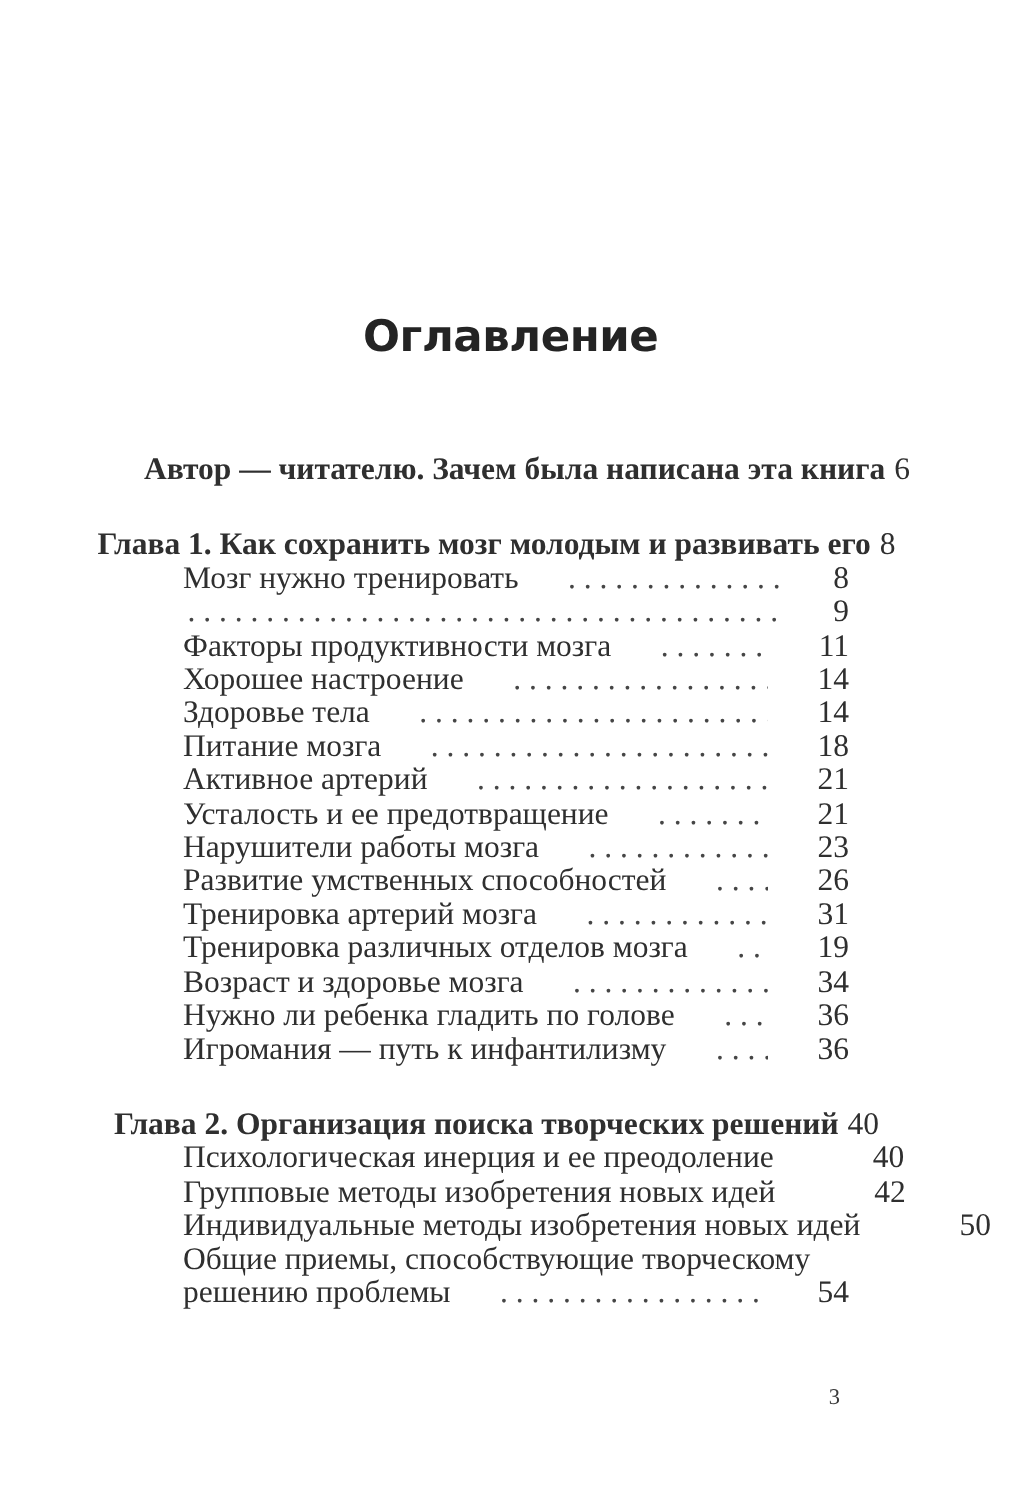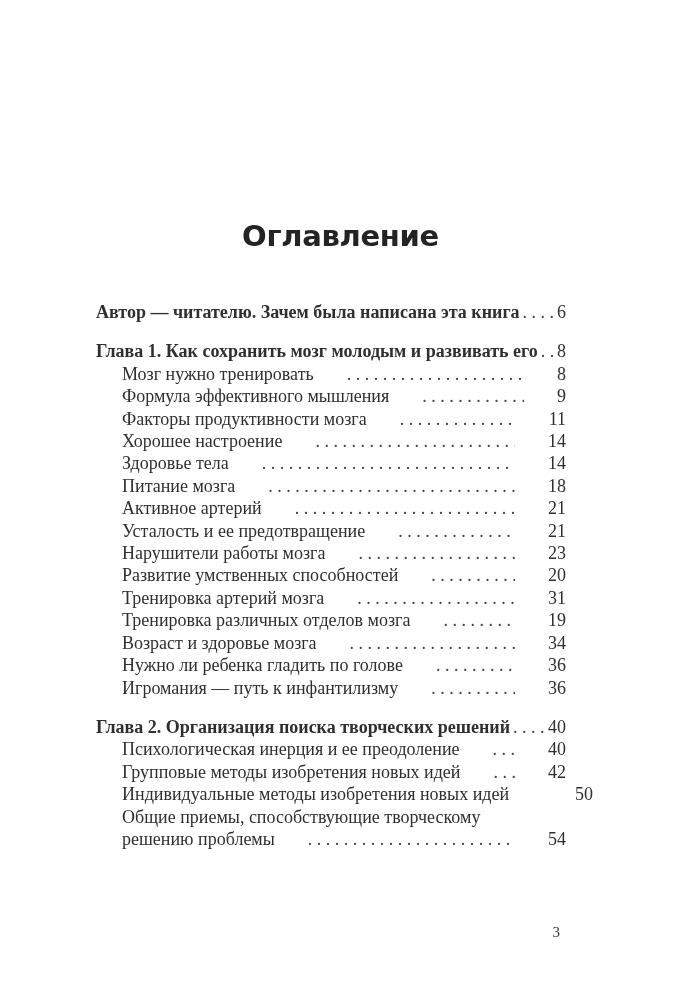--- a/index.html
+++ b/index.html
@@ -18,38 +18,37 @@
     top: 207px;
     left: 0;
     width: 100%;
     text-align: center;
     font-family: "DejaVu Sans", sans-serif;
     font-weight: bold;
     font-size: 29px;
     line-height: 34px;
     letter-spacing: -0.3px;
     color: #242424;
-    margin-top: 12px;
   }
   .toc {
     position: absolute;
     left: 96px;
     top: 301px;
     width: 470px;
   }
   .toc-row {
     display: flex;
     align-items: baseline;
-    font-size: 18px;
+    font-size: 21px;
     line-height: 22.4px;
     color: #2f2f2f;
     white-space: nowrap;
   }
   .toc-row.bold .toc-label { font-weight: bold; }
-  .toc-row.section { margin-top: 17px; }
+  .toc-row.section { margin-top: 28px; justify-content: center; }
   .toc-row.indent { padding-left: 26px; gap: 30px; }
   .toc-label { flex: 0 0 auto; }
   .toc-dots {
     flex: 1 1 auto;
     min-width: 0;
     overflow: hidden;
     white-space: nowrap;
     margin-left: 3px;
     margin-right: 1px;
     color: #454545;
@@ -89,21 +88,20 @@
         <span class="toc-label">Глава 1. Как сохранить мозг молодым и развивать его</span>
         <span class="toc-dots"></span>
         <span class="toc-page">8</span>
       </div>
       <div class="toc-row indent">
         <span class="toc-label">Мозг нужно тренировать</span>
         <span class="toc-dots"></span>
         <span class="toc-page">8</span>
       </div>
       <div class="toc-row indent">
-        <span class="toc-label">Формула эффективного мышления</span>
         <span class="toc-dots"></span>
         <span class="toc-page">9</span>
       </div>
       <div class="toc-row indent">
         <span class="toc-label">Факторы продуктивности мозга</span>
         <span class="toc-dots"></span>
         <span class="toc-page">11</span>
       </div>
       <div class="toc-row indent">
         <span class="toc-label">Хорошее настроение</span>
@@ -131,21 +129,21 @@
         <span class="toc-page">21</span>
       </div>
       <div class="toc-row indent">
         <span class="toc-label">Нарушители работы мозга</span>
         <span class="toc-dots"></span>
         <span class="toc-page">23</span>
       </div>
       <div class="toc-row indent">
         <span class="toc-label">Развитие умственных способностей</span>
         <span class="toc-dots"></span>
-        <span class="toc-page">20</span>
+        <span class="toc-page">26</span>
       </div>
       <div class="toc-row indent">
         <span class="toc-label">Тренировка артерий мозга</span>
         <span class="toc-dots"></span>
         <span class="toc-page">31</span>
       </div>
       <div class="toc-row indent">
         <span class="toc-label">Тренировка различных отделов мозга</span>
         <span class="toc-dots"></span>
         <span class="toc-page">19</span>

